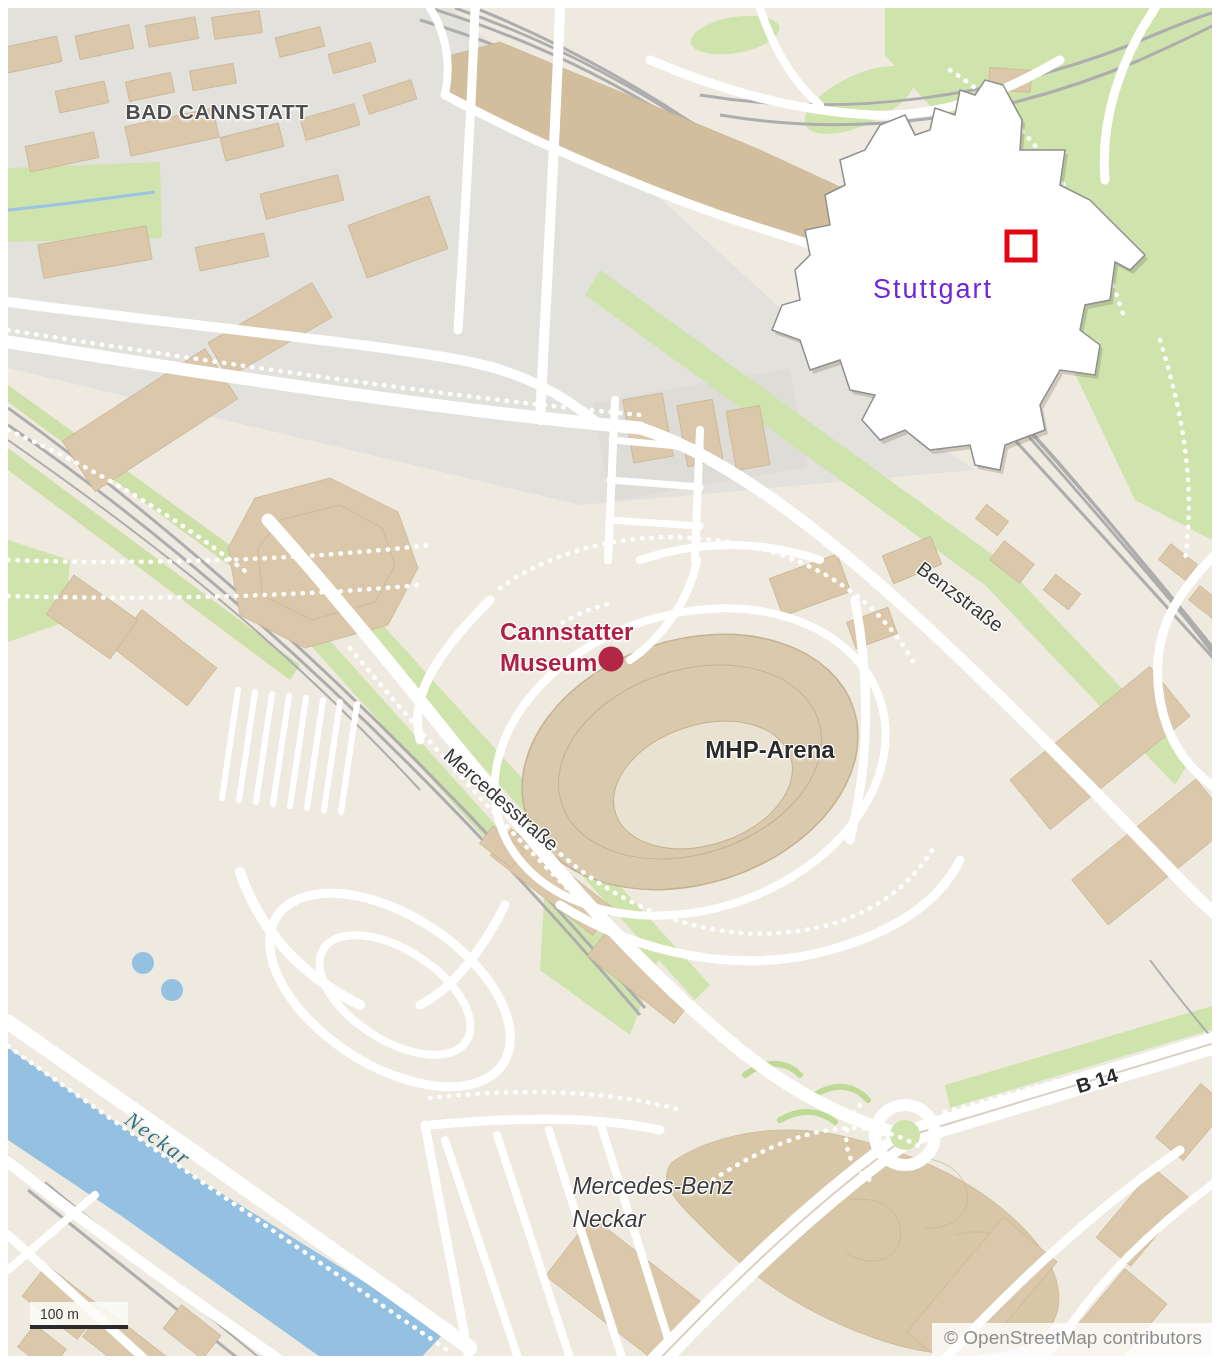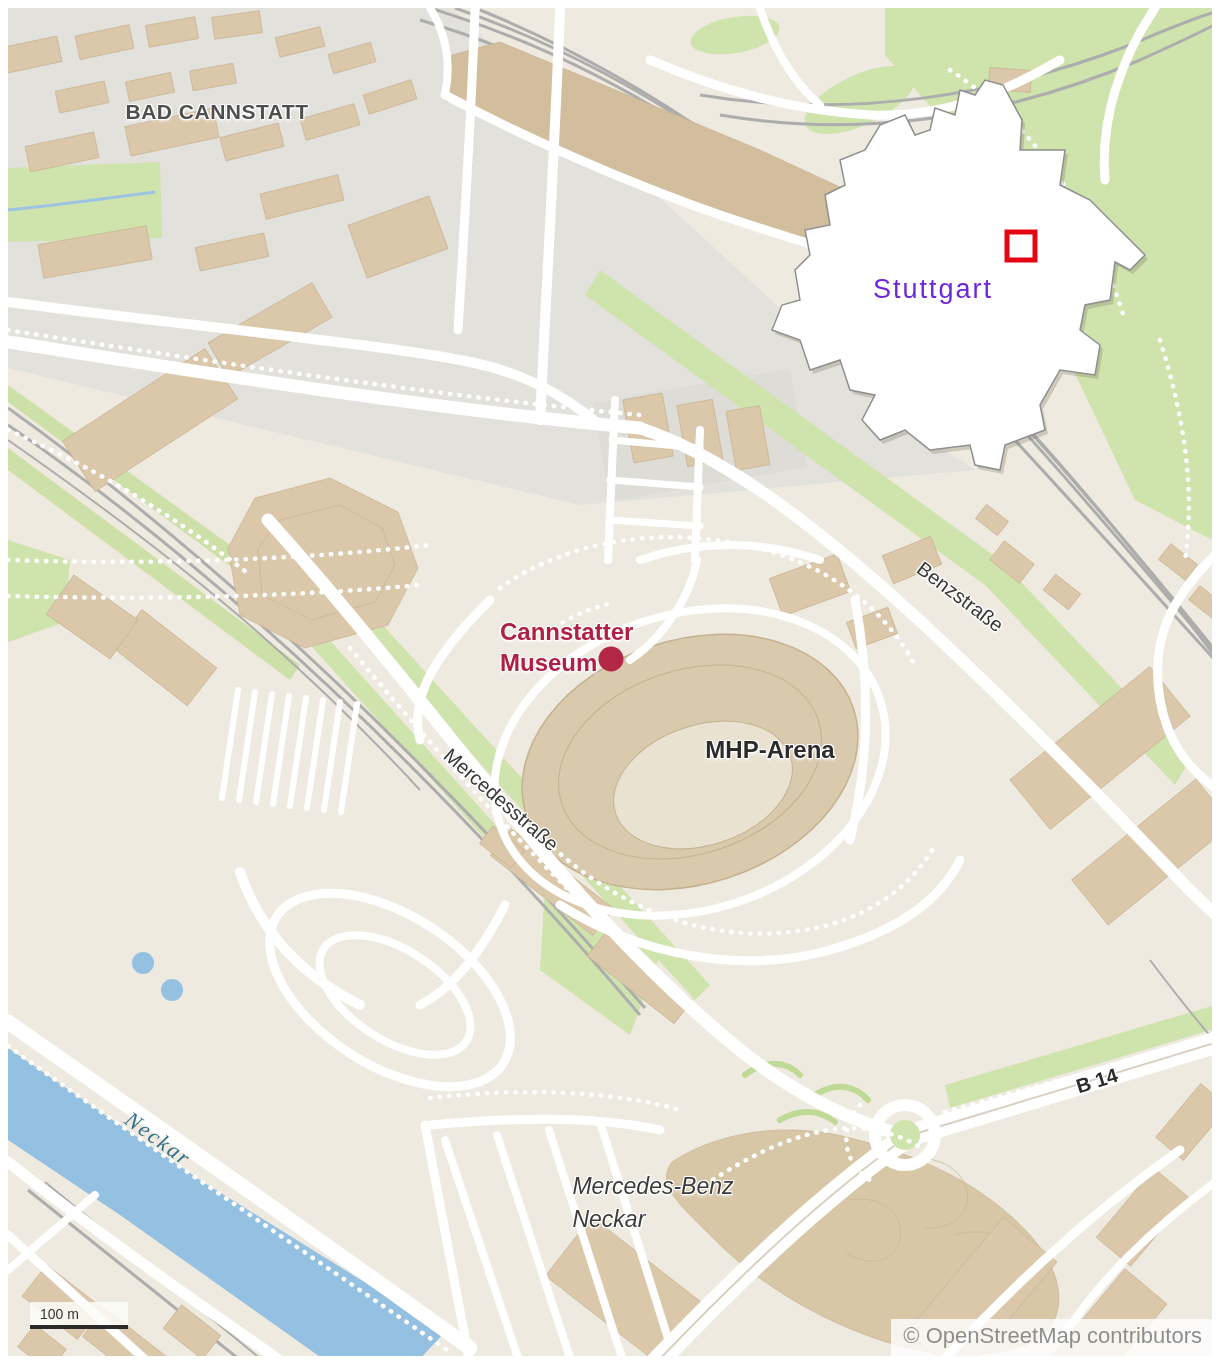--- a/index.html
+++ b/index.html
@@ -14,21 +14,21 @@
   .stadium-lbl{font-size:24px;font-weight:bold;color:#2b2b2b;padding-left:44px;}
   .street{font-size:20px;color:#383838;}
   .b14{font-size:20px;font-weight:600;color:#2b2b2b;}
   .river-lbl{font-size:22px;font-style:italic;color:#2c7089;font-family:"Liberation Serif",serif;letter-spacing:2px;}
   .museum-lbl{font-size:23px;font-style:italic;color:#3b3b3b;line-height:33px;text-align:left;}
   .city-lbl{font-size:27px;color:#6d28d9;letter-spacing:2px;text-shadow:none;}
   .scalebar{position:absolute;left:22px;top:1294px;width:98px;background:rgba(252,251,247,.87);}
   .scalebar .txt{font-size:14px;color:#333;padding:4px 0 3px 10px;}
   .scalebar .bar{height:4px;background:#2b2b2b;}
   .attribution{position:absolute;right:0;bottom:0;background:rgba(255,255,255,.8);
-       padding:4px 10px 7px 12px;font-size:22px;color:#8e8e8e;margin-top:33px;}
+       padding:4px 10px 7px 12px;font-size:19px;color:#8e8e8e;margin-top:33px;}
 </style>
 </head>
 <body>
 
 <div class="frame">
  <div class="map">
   <svg width="1204" height="1348" viewBox="8 8 1204 1348">
 
     <g>
       <polygon points="8,8 452,8 908,425 975,470 580,505 8,368" fill="#e3e1dc"></polygon>

